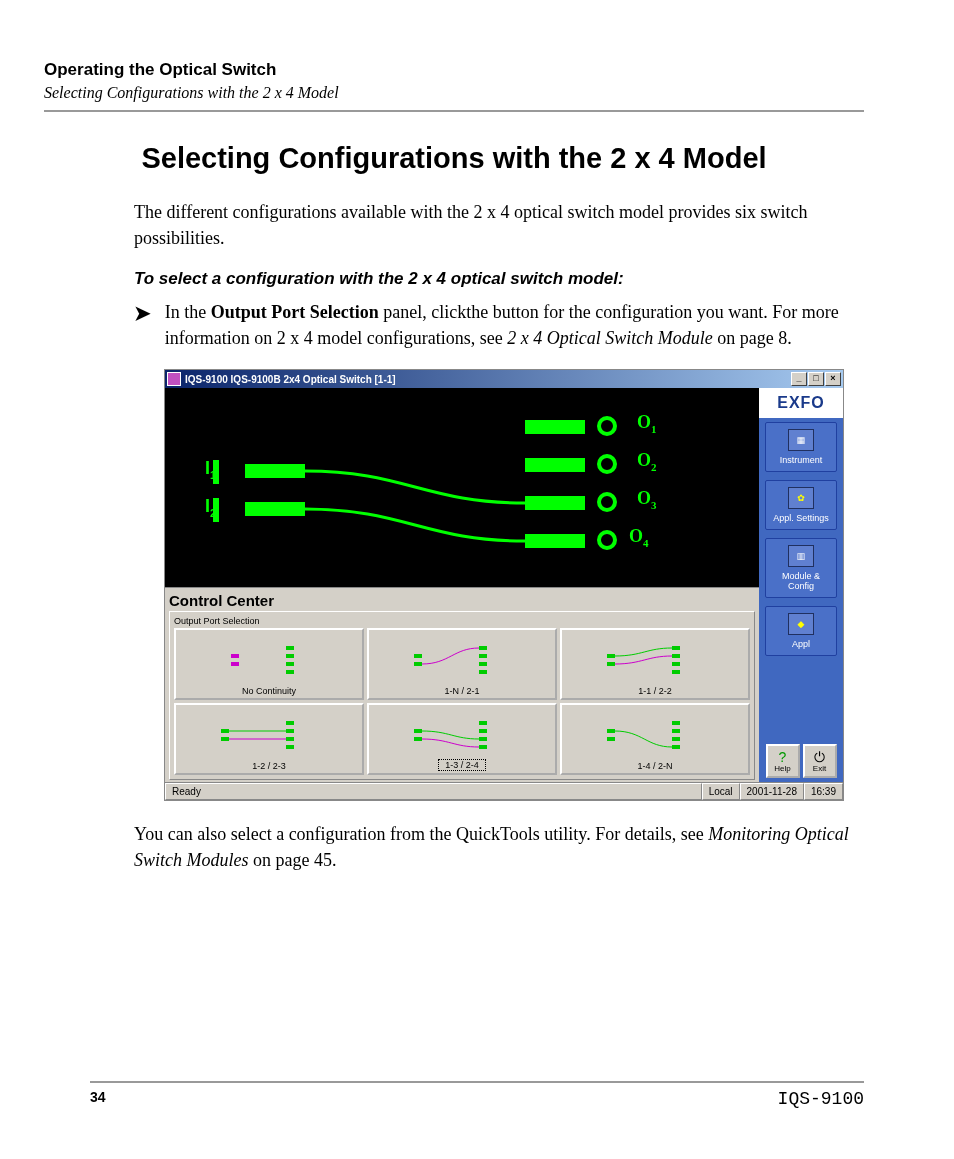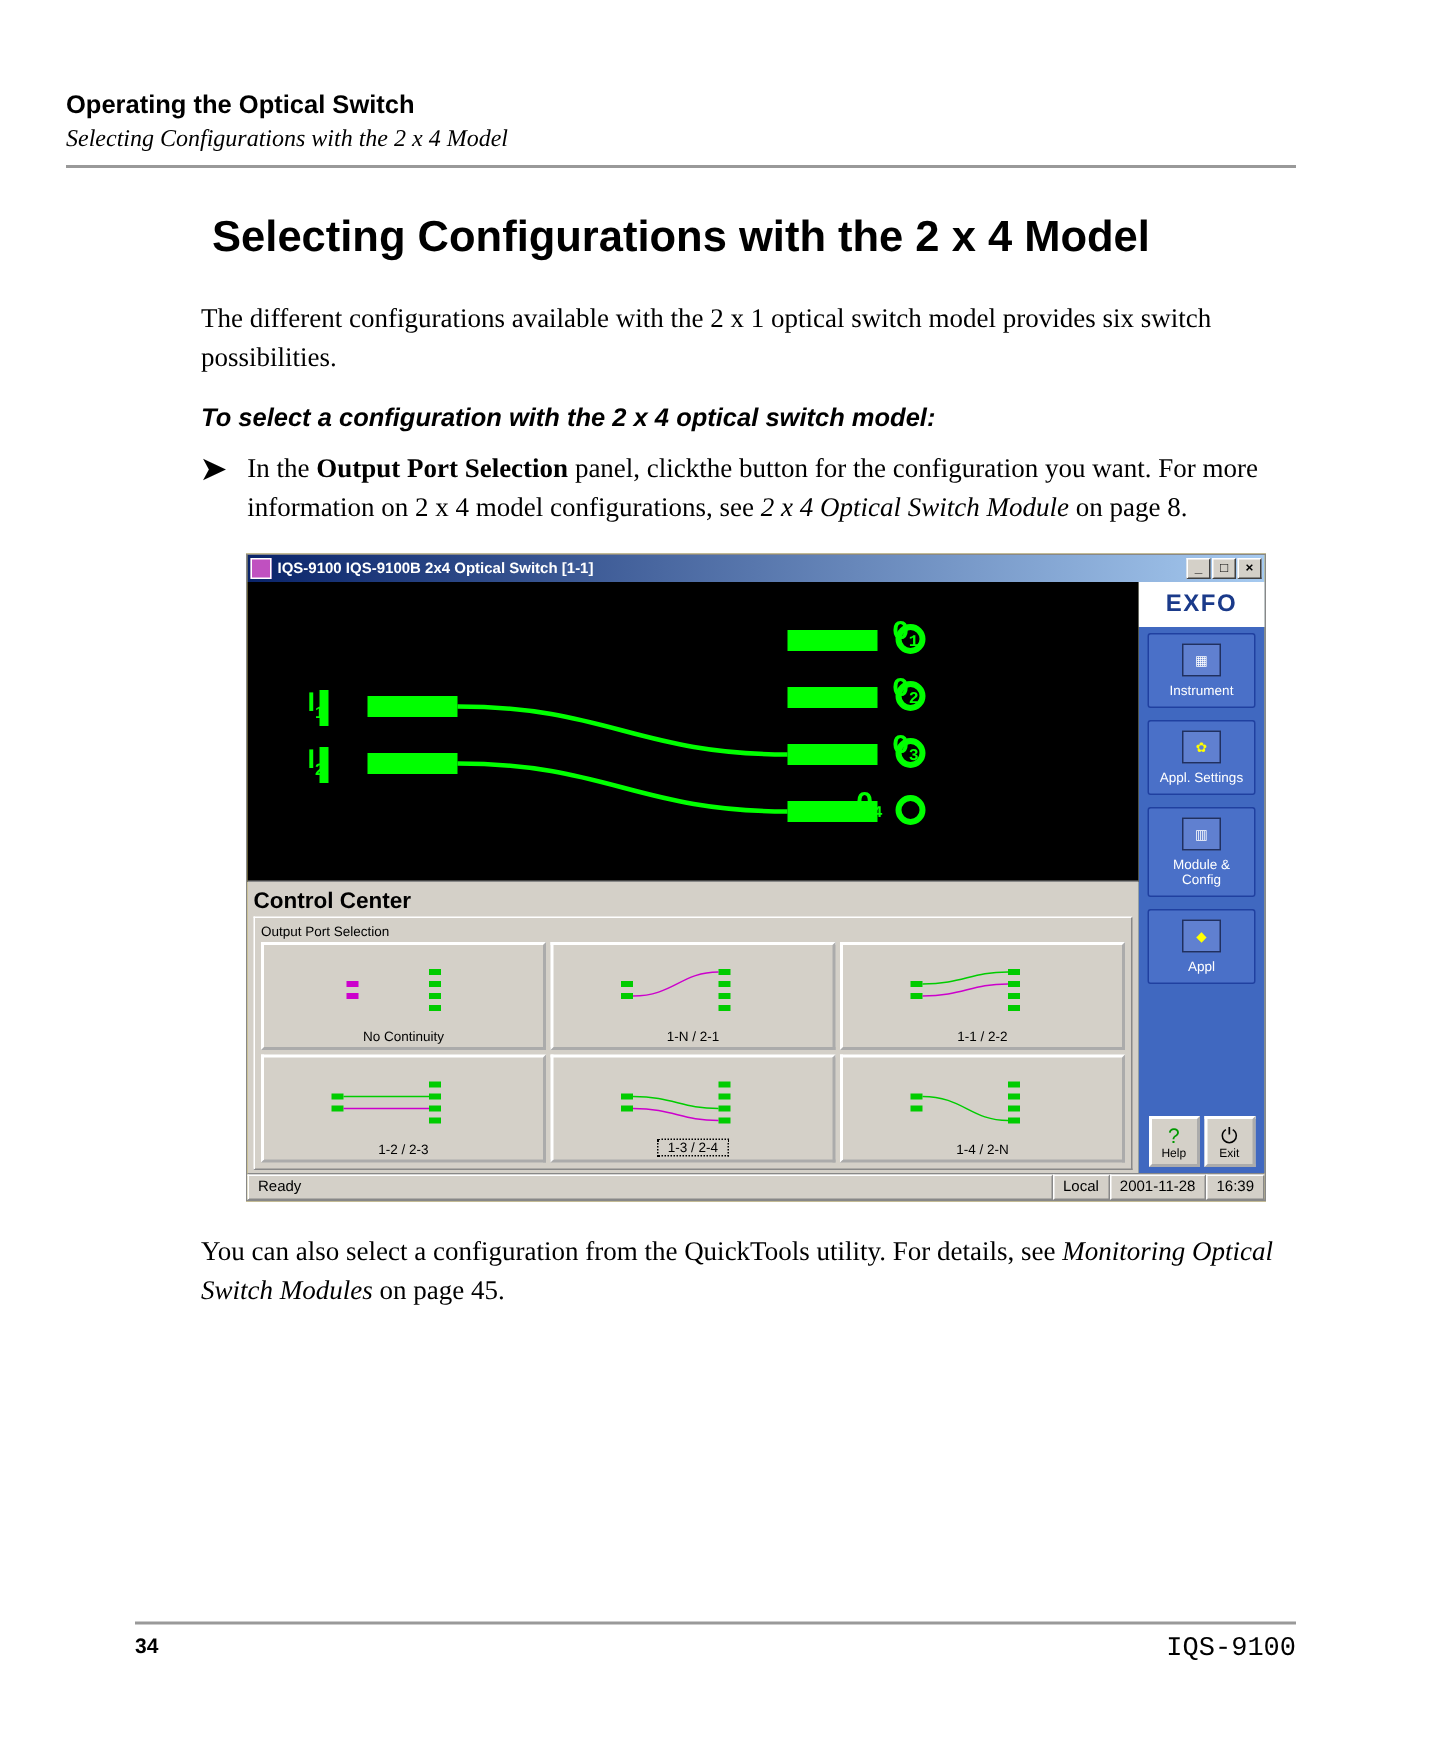--- a/index.html
+++ b/index.html
@@ -15,21 +15,21 @@
   .step .arrow { font-weight: bold; margin-right: 14px; flex: 0 0 auto; font-size:20px; }
   .screenshot { margin: 12px 0 20px 120px; width: 680px; border: 1px solid #888; background: #fde047; font-family: Tahoma, Arial, sans-serif; font-size: 10px; }
   .titlebar { display: flex; align-items: center; background: linear-gradient(to right, #0a246a, #a6caf0); color: #fff; height: 18px; padding: 0 2px; }
   .titlebar .icon { width: 14px; height: 14px; background: #c050c0; margin-right: 4px; flex:0 0 auto; border:1px solid #fff; }
   .titlebar .ttl { flex: 1 1 auto; font-weight: bold; font-size: 10px; white-space: nowrap; overflow:hidden; }
   .winbtn { width: 16px; height: 14px; background: #d4d0c8; border: 1px solid #fff; border-right-color:#404040; border-bottom-color:#404040; margin-left: 1px; text-align:center; line-height:11px; color:#000; font-size:9px; font-family: Arial; font-weight:bold; }
   .app-body { display: flex; }
   .app-left { flex: 1 1 auto; display:flex; flex-direction:column; }
   .diagram { background: #000; height: 200px; position: relative; border-bottom:1px solid #888; }
   .i-lbl { position:absolute; color:#00ff00; font-family: Arial; font-size:18px; font-weight:bold; }
-  .o-lbl { position:absolute; color:#00ff00; font-family: Liberation Mono, monospace; font-size:18px; font-weight:bold; }
+  .o-lbl { position:absolute; color:#00ff00; font-family: Liberation Serif, serif; font-size:18px; font-weight:bold;margin-left:42px; }
   .o-sub { font-size:11px; vertical-align: sub; }
   .i-bar { position:absolute; width:6px; height:24px; background:#00ff00; }
   .o-bar { position:absolute; width:60px; height:14px; background:#00ff00; }
   .o-ring { position:absolute; width:20px; height:20px; border:4px solid #00ff00; border-radius:50%; }
   .path { position:absolute; stroke:#00ff00; stroke-width:3; fill:none; }
   .control { background:#d4d0c8; padding:2px 4px; }
   .control .cc-lbl { font-size:15px; margin:2px 0;font-weight:bold; }
   .ops-box { border:1px solid #888; padding:4px; background:#d4d0c8; border-top-color:#fff; border-left-color:#fff; }
   .ops-lbl { font-size:9px; margin-bottom:2px; }
   .cfg-grid { display:grid; grid-template-columns: repeat(3, 1fr); gap:3px; }
@@ -59,21 +59,21 @@
 </head>
 <body>
 
 <div class="page">
   <div class="hdr-bold">Operating the Optical Switch</div>
   <div class="hdr-ital">Selecting Configurations with the 2 x 4 Model</div>
   <hr class="hdr-rule">
 
   <h1 class="main-title">Selecting Configurations with the 2 x 4 Model</h1>
 
-  <p class="body-text">The different configurations available with the 2 x 1 optical switch model provides six switch possibilities.</p>
+  <p class="body-text">The different configurations available with the 2 x 4 optical switch model provides six switch possibilities.</p>
 
   <p class="step-head">To select a configuration with the 2 x 4 optical switch model:</p>
 
   <div class="step">
     <div class="arrow">➤</div>
     <div>
       <span>In the </span><b>Output Port Selection</b><span> panel, clickthe button for the configuration you want. For more information on 2 x 4 model configurations, see </span><i>2 x 4 Optical Switch Module</i><span> on page 8.</span>
     </div>
   </div>
 
@@ -102,21 +102,21 @@
           <div class="o-bar" style="left:360px; top:108px;"></div>
           <div class="o-bar" style="left:360px; top:146px;"></div>
 
           <div class="o-ring" style="left:432px; top:28px;"></div>
           <div class="o-lbl" style="left:430px; top:24px;">O<span class="o-sub">1</span></div>
           <div class="o-ring" style="left:432px; top:66px;"></div>
           <div class="o-lbl" style="left:430px; top:62px;">O<span class="o-sub">2</span></div>
           <div class="o-ring" style="left:432px; top:104px;"></div>
           <div class="o-lbl" style="left:430px; top:100px;">O<span class="o-sub">3</span></div>
           <div class="o-ring" style="left:432px; top:142px;"></div>
-          <div class="o-lbl" style="left:406px; top:138px;">O<span class="o-sub">4</span></div>
+          <div class="o-lbl" style="left:422px; top:138px;">O<span class="o-sub">4</span></div>
 
           <svg class="path" style="left:0;top:0;width:100%;height:100%;">
             <path d="M140 83 C 240 83, 260 115, 360 115"></path>
             <path d="M140 121 C 240 121, 260 153, 360 153"></path>
           </svg>
         </div>
         <div class="control">
           <div class="cc-lbl">Control Center</div>
           <div class="ops-box">
             <div class="ops-lbl">Output Port Selection</div>

